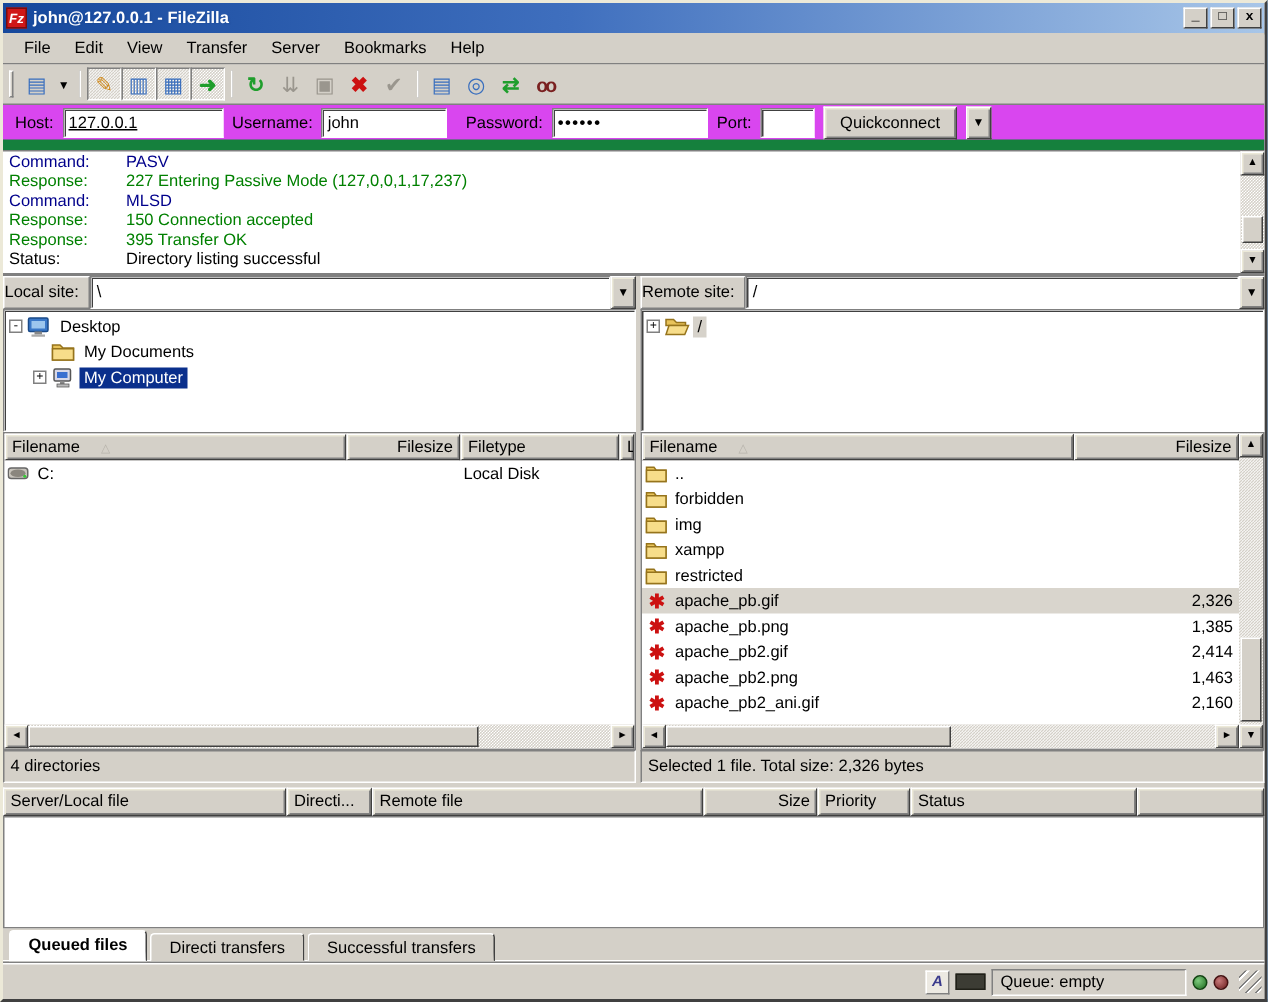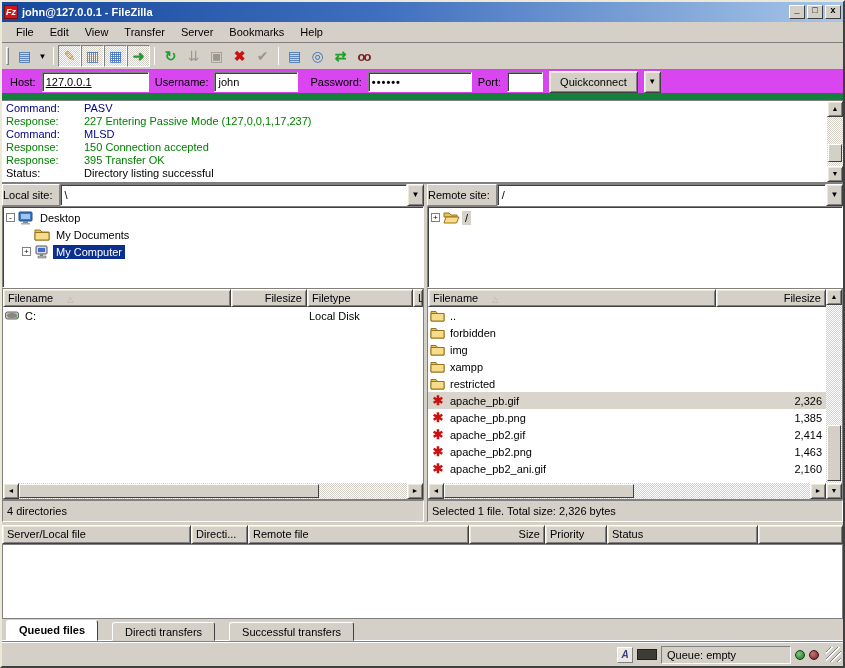--- a/index.html
+++ b/index.html
@@ -118,21 +118,21 @@
   .status-panel { border:1px solid; border-color:#808080 #fff #fff #808080; padding:4px 0 0 4px;
     background:#d4d0c8; overflow:hidden; white-space:nowrap; }
   .sp-left { width:422px; flex:0 0 422px; margin-right:3px; }
   .sp-right { flex:1; }
   
   .queue-header { flex:0 0 19px; display:flex; background:#d4d0c8; margin-top:3px; }
   .queue-body { flex:1; background:#fff; border:1px solid #808080; }
   .tabs { flex:0 0 23px; display:flex; align-items:flex-end; padding-left:4px;
     border-bottom:1px solid #808080; box-shadow:0 -1px 0 #fff inset; background:#d4d0c8; }
   .tab { height:19px; padding:3px 12px 0 12px; border:1px solid; border-color:#fff #404040 #d4d0c8 #fff;
-    border-radius:3px 3px 0 0; background:#d4d0c8; margin-right:14px; }
+    border-radius:3px 3px 0 0; background:#d4d0c8; margin-right:2px; }
   .tab.active { background:#fff; font-weight:bold; height:21px; border-bottom-color:#fff; }
   
   .bottombar { flex:0 0 24px; display:flex; align-items:center; justify-content:flex-end;
     gap:4px; padding:0 2px; background:#d4d0c8; border-top:1px solid #fff; }
   .ascii-ind { width:16px; height:16px; border:1px solid; border-color:#fff #808080 #808080 #fff;
     font-size:10px; font-weight:bold; font-style:italic; color:#3a3a8c; text-align:center; line-height:14px; background:#ece9e2; }
   .speed-ind { width:20px; height:11px; background:#3c3c34; border:1px solid #202018;
     color:#e8e0c0; font-size:7px; line-height:9px; text-align:center; font-family:"Liberation Mono",monospace; }
   .queue-status { width:130px; height:18px; border:1px solid; border-color:#808080 #fff #fff #808080;
     padding:2px 0 0 5px; background:#d4d0c8; }

